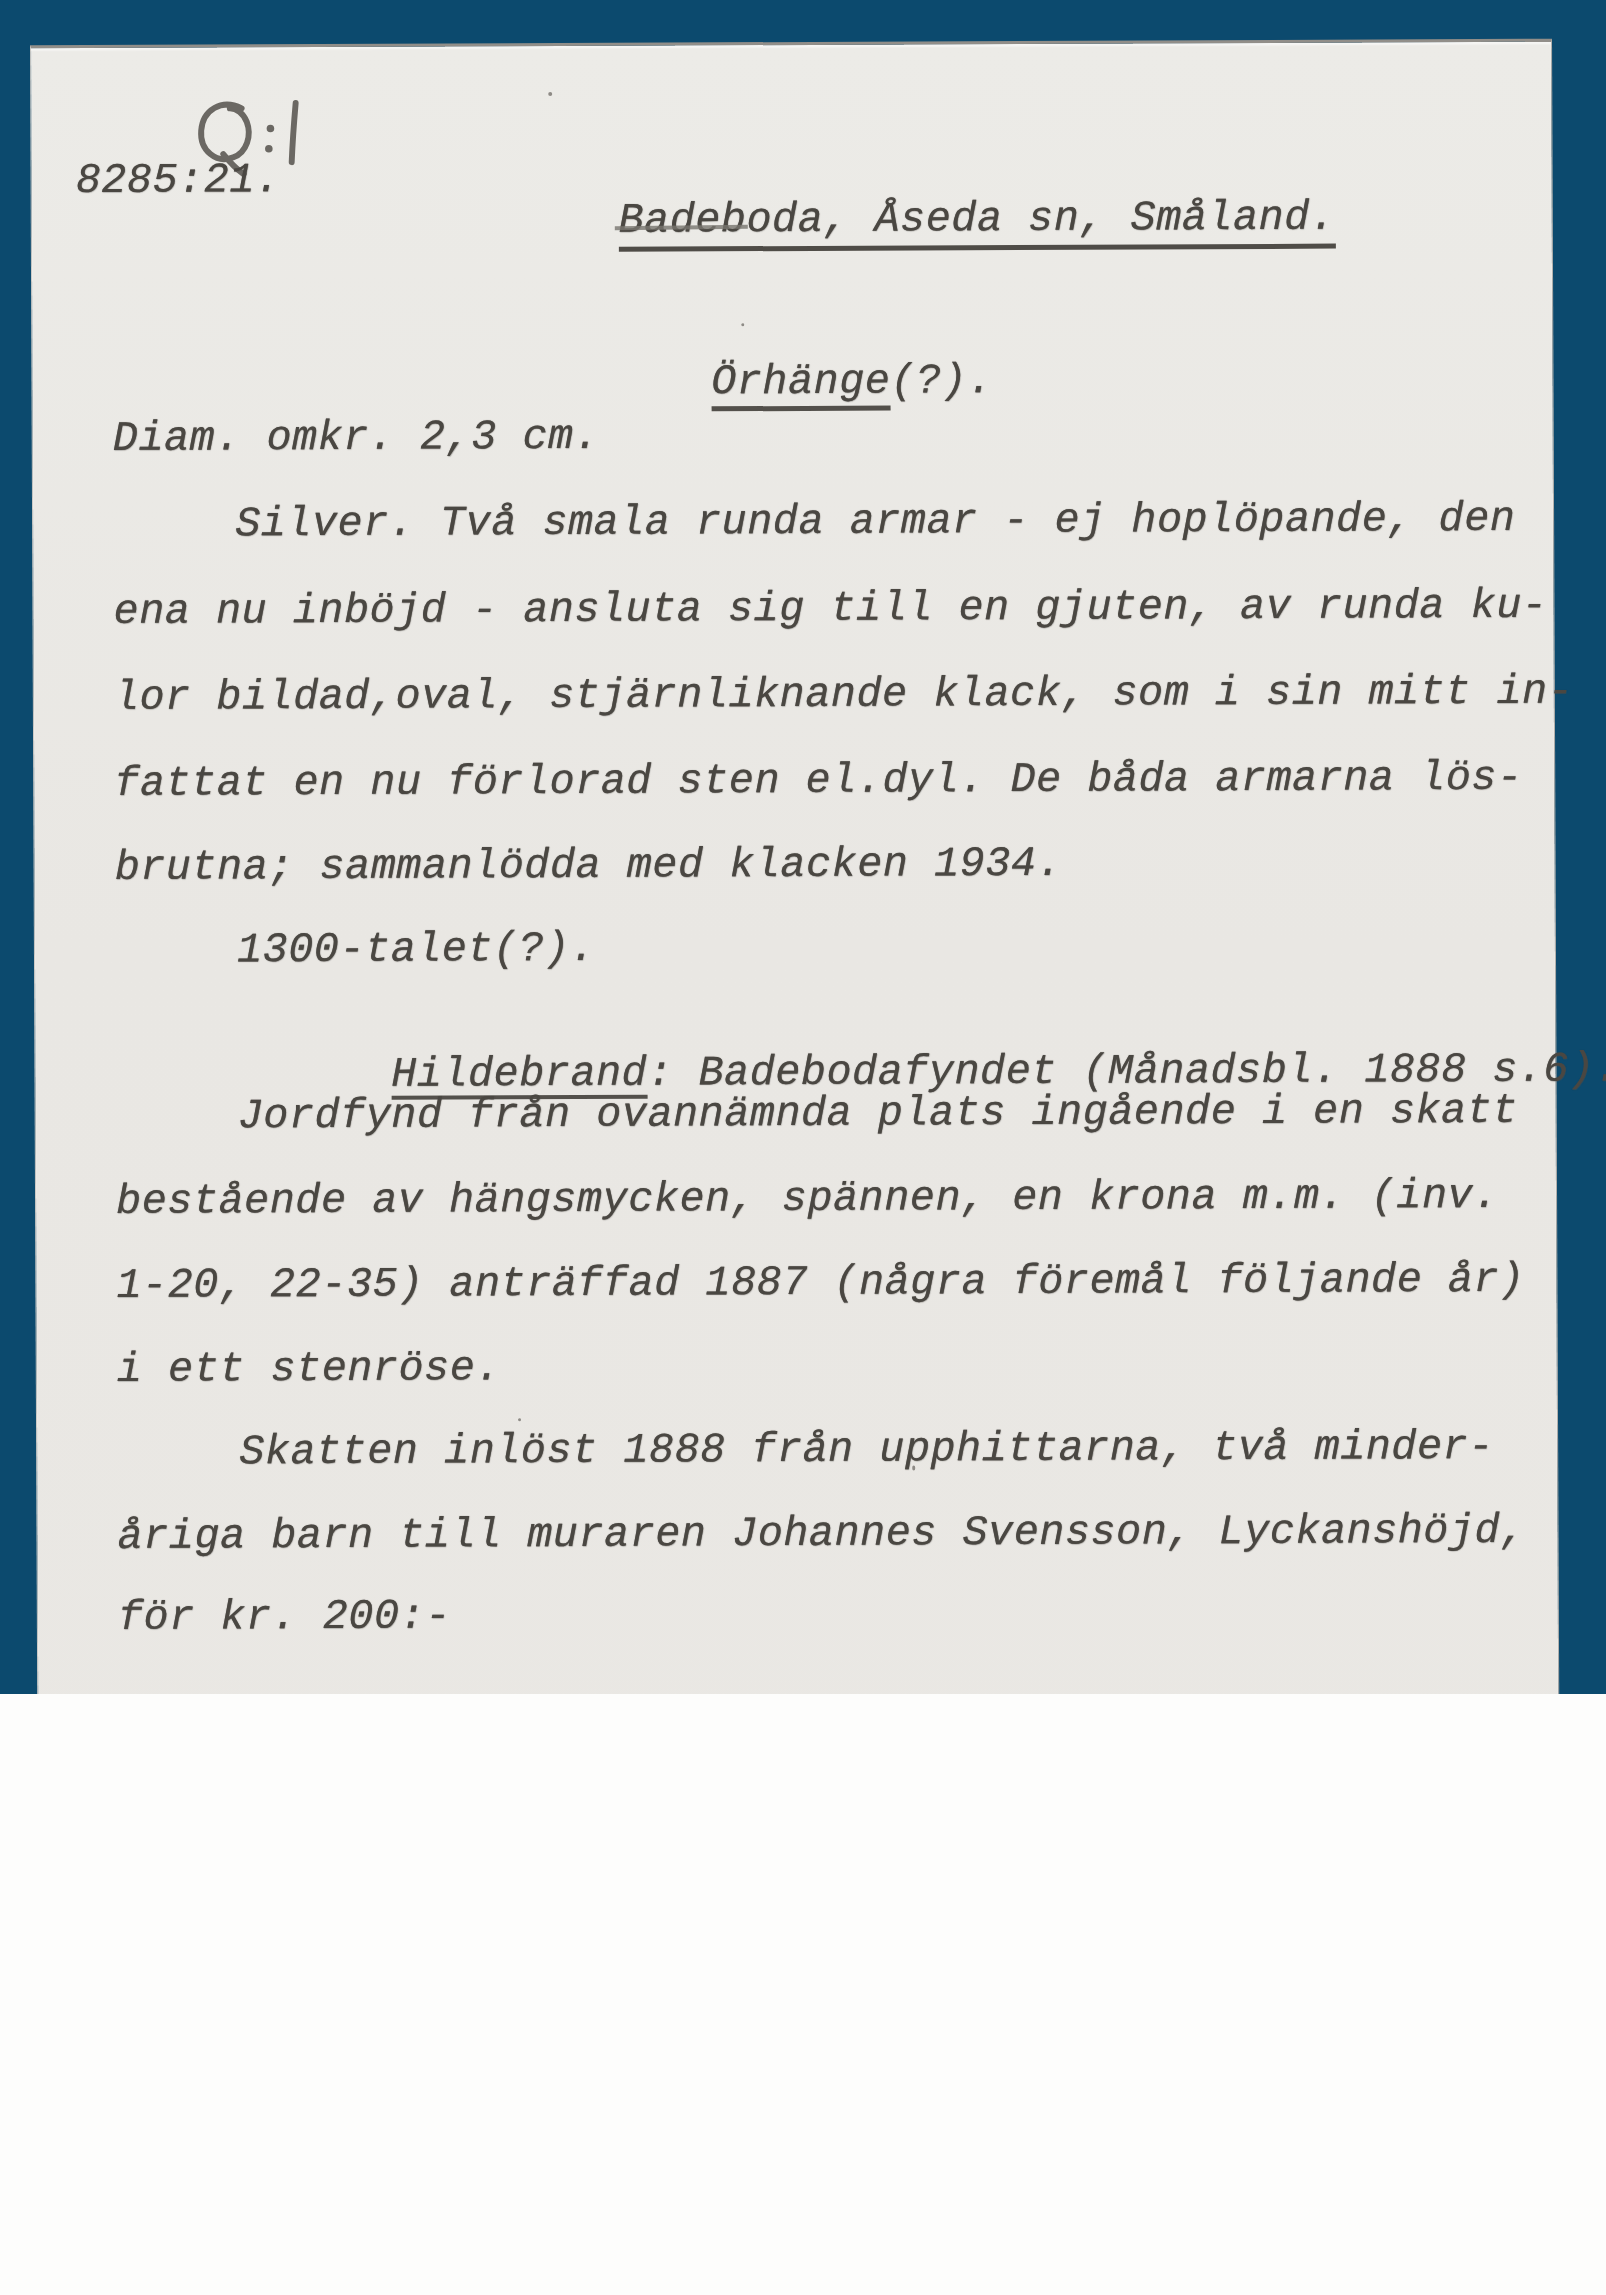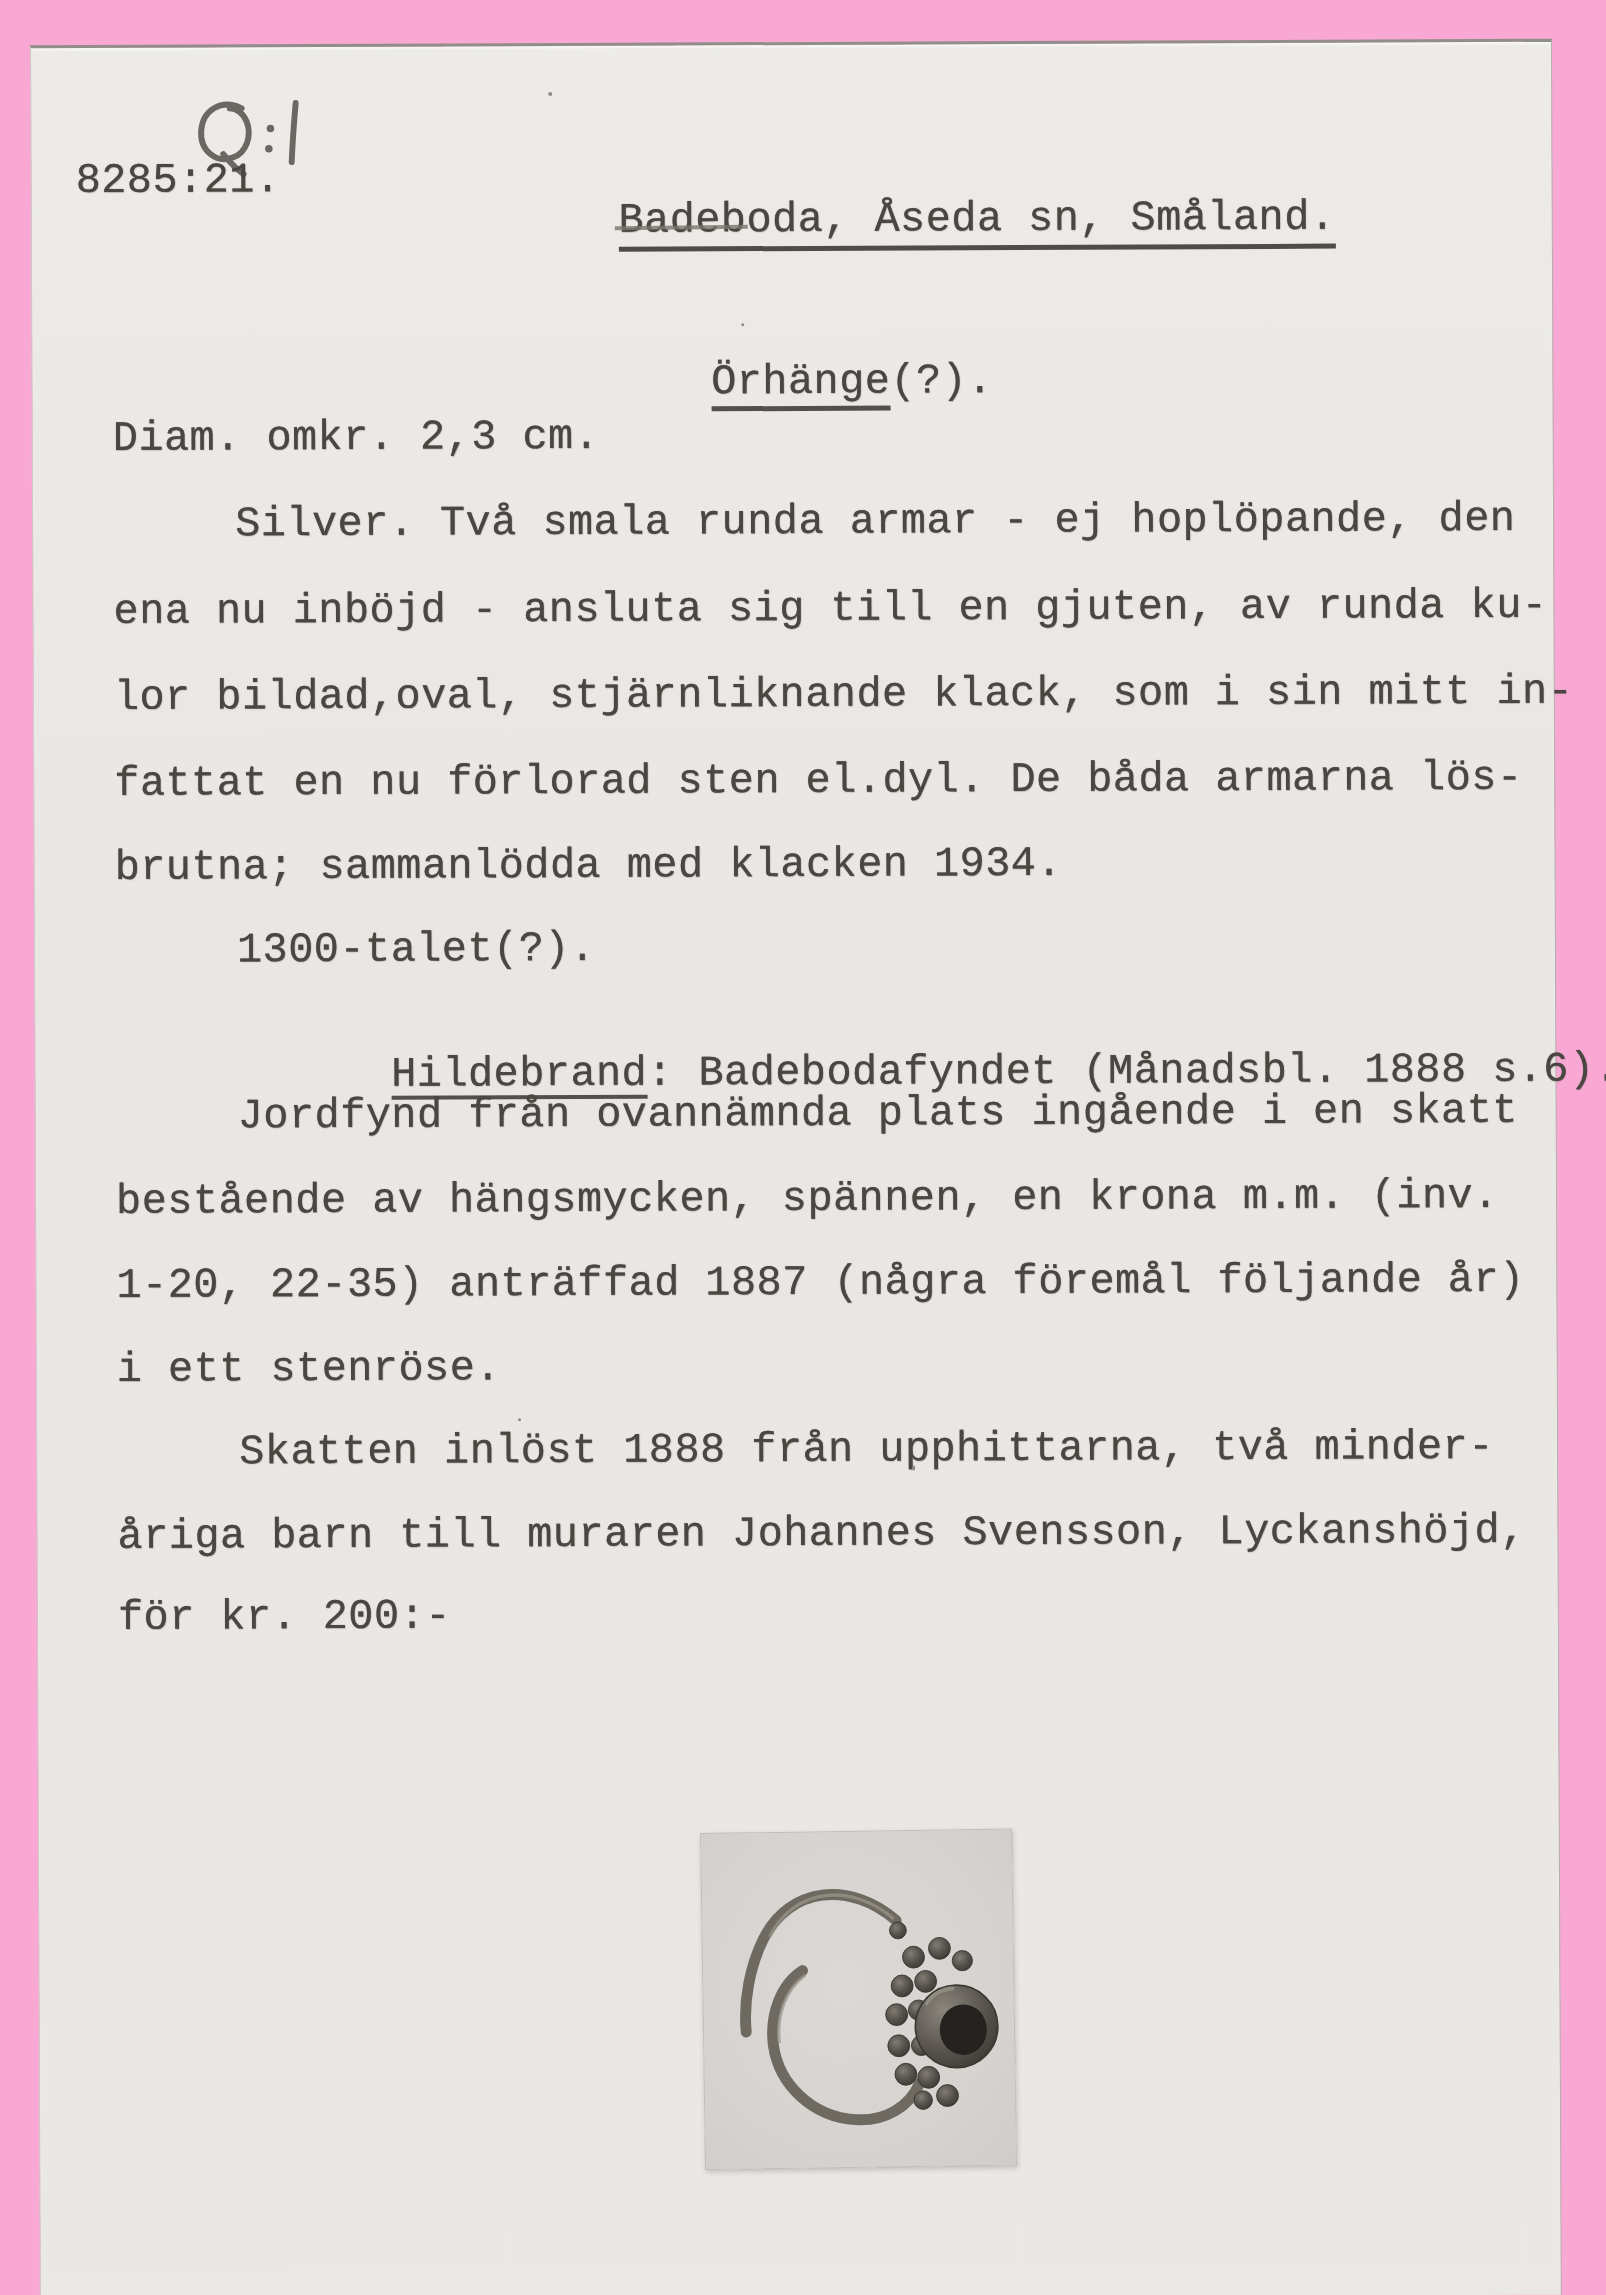--- a/index.html
+++ b/index.html
@@ -4,23 +4,24 @@
 <style>
   html, body {
     margin: 0;
     padding: 0;
     background: #fdfdfc;
     font-family: "Liberation Mono", "DejaVu Sans Mono", monospace;
   }
   .page {
     position: relative;
     width: 1607px;
-    height: 2295px;
-    background: #f9a8d4;
+    height: 1694px;
+    background: #0c4a6e;
     overflow: hidden;
+    font-style: italic;
   }
   .card {
     position: absolute;
     left: 30px;
     top: 42px;
     width: 1520px;
     height: 2253px;
     background: linear-gradient(180deg, #ecebe7 0%, #e9e7e3 40%, #eae8e4 100%);
     border-top: 3.4px solid #918e89;
     border-right: 1.7px solid #b3b1ad;

